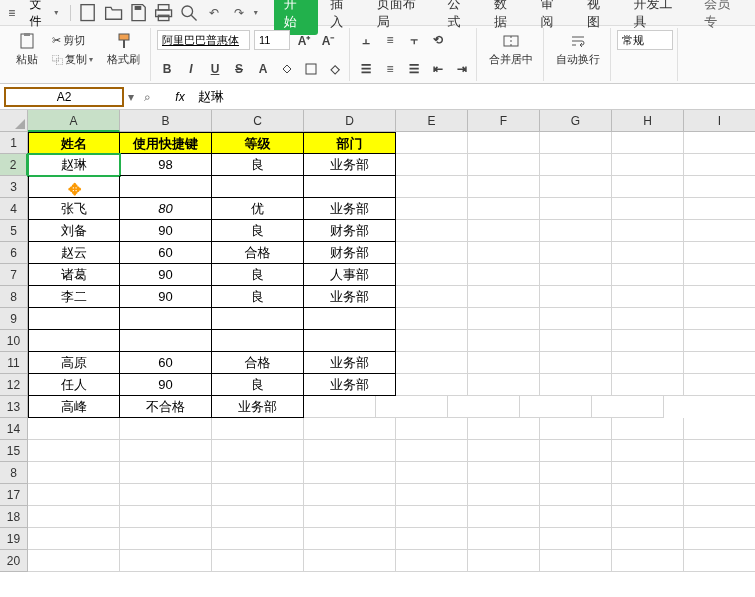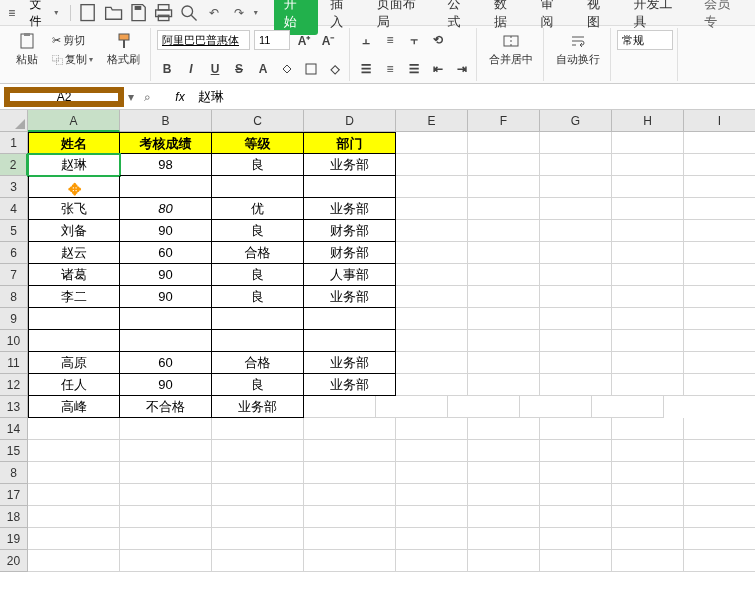--- a/index.html
+++ b/index.html
@@ -20,21 +20,21 @@
     .ribbon-group.wide { min-width: 120px; }
     .ribbon-row { display: flex; align-items: center; gap: 4px; }
     .ribbon-btn { display: flex; flex-direction: column; align-items: center; justify-content: center; padding: 2px 6px; cursor: pointer; font-size: 11px; color: #333; }
     .ribbon-btn-icon { width: 18px; height: 18px; margin-bottom: 2px; }
     .small-btn { display: flex; align-items: center; gap: 2px; padding: 1px 4px; cursor: pointer; font-size: 11px; color: #333; }
     .fmt-btn { width: 20px; height: 20px; display: inline-flex; align-items: center; justify-content: center; cursor: pointer; color: #444; font-weight: bold; }
     .font-select { border: 1px solid #ccc; height: 20px; font-size: 11px; padding: 0 4px; background: #fff; }
     .dropdown-arrow { font-size: 8px; color: #666; }
     
     .formula-bar { display: flex; align-items: center; height: 26px; border-bottom: 1px solid #ccc; background: #fff; }
-    .name-box { width: 120px; border: 6px solid #a16207; height: 20px; margin: 8px 4px; text-align: center; font-size: 12px; }
+    .name-box { width: 120px; border: 2px solid #a16207; height: 20px; margin: 8px 4px; text-align: center; font-size: 12px; }
     .name-box-arrow { width: 16px; cursor: pointer; color: #666; }
     .fx-btn { width: 24px; display: flex; align-items: center; justify-content: center; font-style: italic; cursor: pointer; }
     .formula-input { flex: 1; border: none; outline: none; padding: 0 6px; font-size: 13px; font-family: inherit; }
     .search-icon { width: 24px; cursor: pointer; color: #666; }
     
     .sheet-area { display: flex; position: relative; height: calc(100% - 110px); }
     .corner { width: 28px; height: 22px; background: #e8e8e8; border-right: 1px solid #bbb; border-bottom: 1px solid #bbb; display: flex; align-items: flex-end; justify-content: flex-end; padding: 2px; }
     .corner svg { width: 10px; height: 10px; }
     
     .col-headers { display: flex; height: 22px; background: #e8e8e8; }
@@ -262,21 +262,21 @@
           <div class="row-header">15</div>
           <div class="row-header">8</div>
           <div class="row-header">17</div>
           <div class="row-header">18</div>
           <div class="row-header">19</div>
           <div class="row-header">20</div>
         </div>
       <div class="cells" id="cells">
         <div class="cell-row">
             <div class="cell header-cell data-border-r data-border-b data-border-t data-border-l" style="width: 92px;">姓名</div>
-            <div class="cell header-cell data-border-r data-border-b data-border-t" style="width: 92px;">考核成绩</div>
+            <div class="cell header-cell data-border-r data-border-b data-border-t" style="width: 92px;">使用快捷键</div>
             <div class="cell header-cell data-border-r data-border-b data-border-t" style="width: 92px;">等级</div>
             <div class="cell header-cell data-border-r data-border-b data-border-t" style="width: 92px;">部门</div>
             <div class="cell" style="width: 72px;"></div>
             <div class="cell" style="width: 72px;"></div>
             <div class="cell" style="width: 72px;"></div>
             <div class="cell" style="width: 72px;"></div>
             <div class="cell" style="width: 72px;"></div>
           </div>
           <div class="cell-row">
             <div class="cell data-border-r data-border-b data-border-l selected-cell" style="width: 92px;">赵琳</div>

